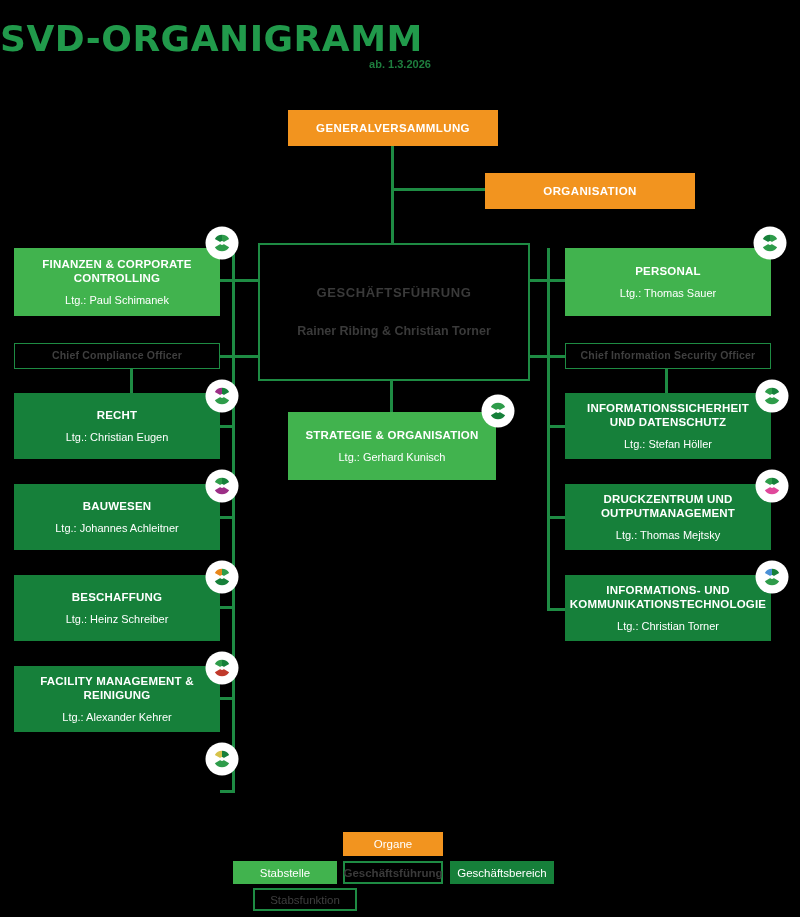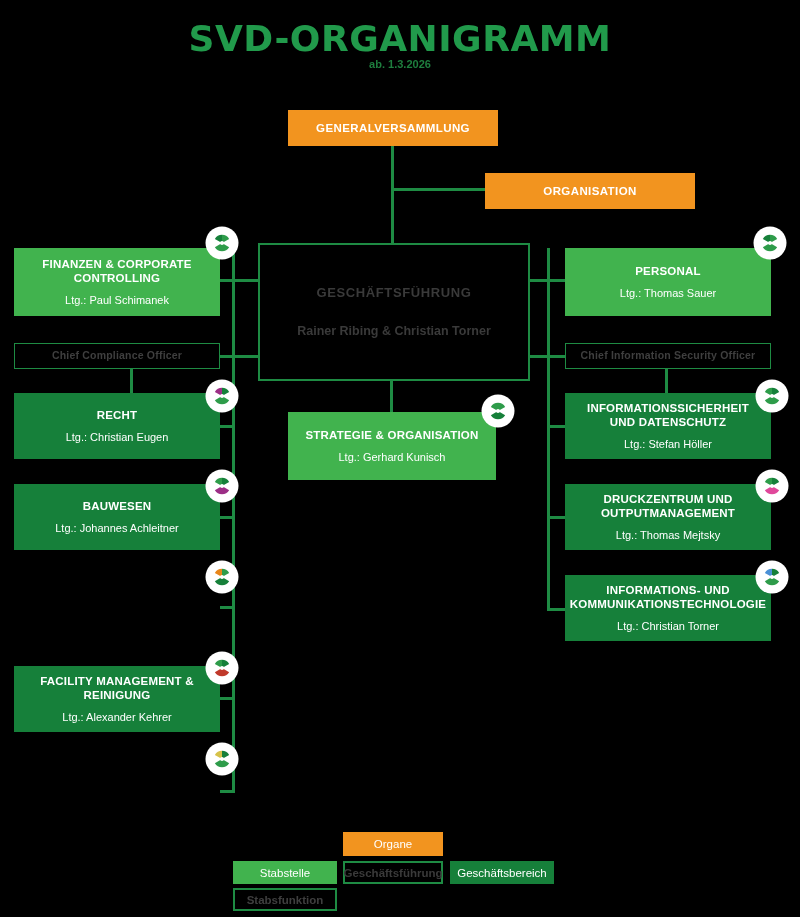--- a/index.html
+++ b/index.html
@@ -18,21 +18,20 @@
     background: #000000;
     overflow: hidden;
   }
 
   
   .title {
     position: absolute;
     left: 0;
     top: 18px;
     width: 800px;
-    text-align: center;
     color: #219a4b;
     font-size: 36px;
     font-weight: bold;
     letter-spacing: 0.5px;
     font-family: "DejaVu Sans", sans-serif;
   }
   .subtitle {
     position: absolute;
     left: 0;
     top: 58px;
@@ -123,21 +122,21 @@
     display: flex;
     align-items: center;
     justify-content: center;
     font-size: 11.5px;
     text-align: center;
   }
   .legend-box.organ { background: #f2941f; color: #ffffff; }
   .legend-box.stabstelle { background: #41b34e; color: #ffffff; }
   .legend-box.bereich { background: #16803a; color: #ffffff; }
   .legend-box.fuehrung { background: #000000; border: 2px solid #1e8b43; color: #3a3a3a; font-weight: bold; }
-  .legend-box.stabsfunktion { background: #000000; border: 2px solid #1e8b43; color: #3f3f3f; font-weight: bold; }
+  .legend-box.stabsfunktion { background: #000000; border: 2px solid #1e8b43; color: #3f3f3f; font-weight: normal; margin-left: 20px; }
 </style>
 </head>
 <body>
 
 <div id="chart">
 
   <div class="title">SVD-ORGANIGRAMM</div>
   <div class="subtitle">ab. 1.3.2026</div>
 
   <div class="line" style="left:391px; top:143px; width:3px; height:104px;"></div>
@@ -219,20 +218,24 @@
   <div class="badge" style="left:207px; top:471px;">
     <svg width="22" height="22" viewBox="0 0 24 24" aria-hidden="true">
       <circle cx="12" cy="12" r="11.5" fill="#ffffff"></circle>
       <path d="M12 12 L12 3 A9 9 0 0 1 19.8 7.5 Z" fill="#16803a"></path>
       <path d="M12 12 L19.8 16.5 A9 9 0 0 1 4.2 16.5 Z" fill="#9c2e86"></path>
       <path d="M12 12 L4.2 7.5 A9 9 0 0 1 12 3 Z" fill="#2e9c4a"></path>
       <circle cx="12" cy="12" r="2.2" fill="#ffffff"></circle>
     </svg>
   </div>
 
+  <div class="box bereich" style="left:14px; top:575px; width:206px; height:66px;">
+    <div class="t">BESCHAFFUNG</div>
+    <div class="s">Ltg.: Heinz Schreiber</div>
+  </div>
   <div class="badge" style="left:207px; top:562px;">
     <svg width="22" height="22" viewBox="0 0 24 24" aria-hidden="true">
       <circle cx="12" cy="12" r="11.5" fill="#ffffff"></circle>
       <path d="M12 12 L12 3 A9 9 0 0 1 19.8 7.5 Z" fill="#2e9c4a"></path>
       <path d="M12 12 L19.8 16.5 A9 9 0 0 1 4.2 16.5 Z" fill="#16803a"></path>
       <path d="M12 12 L4.2 7.5 A9 9 0 0 1 12 3 Z" fill="#e8861a"></path>
       <circle cx="12" cy="12" r="2.2" fill="#ffffff"></circle>
     </svg>
   </div>
 

